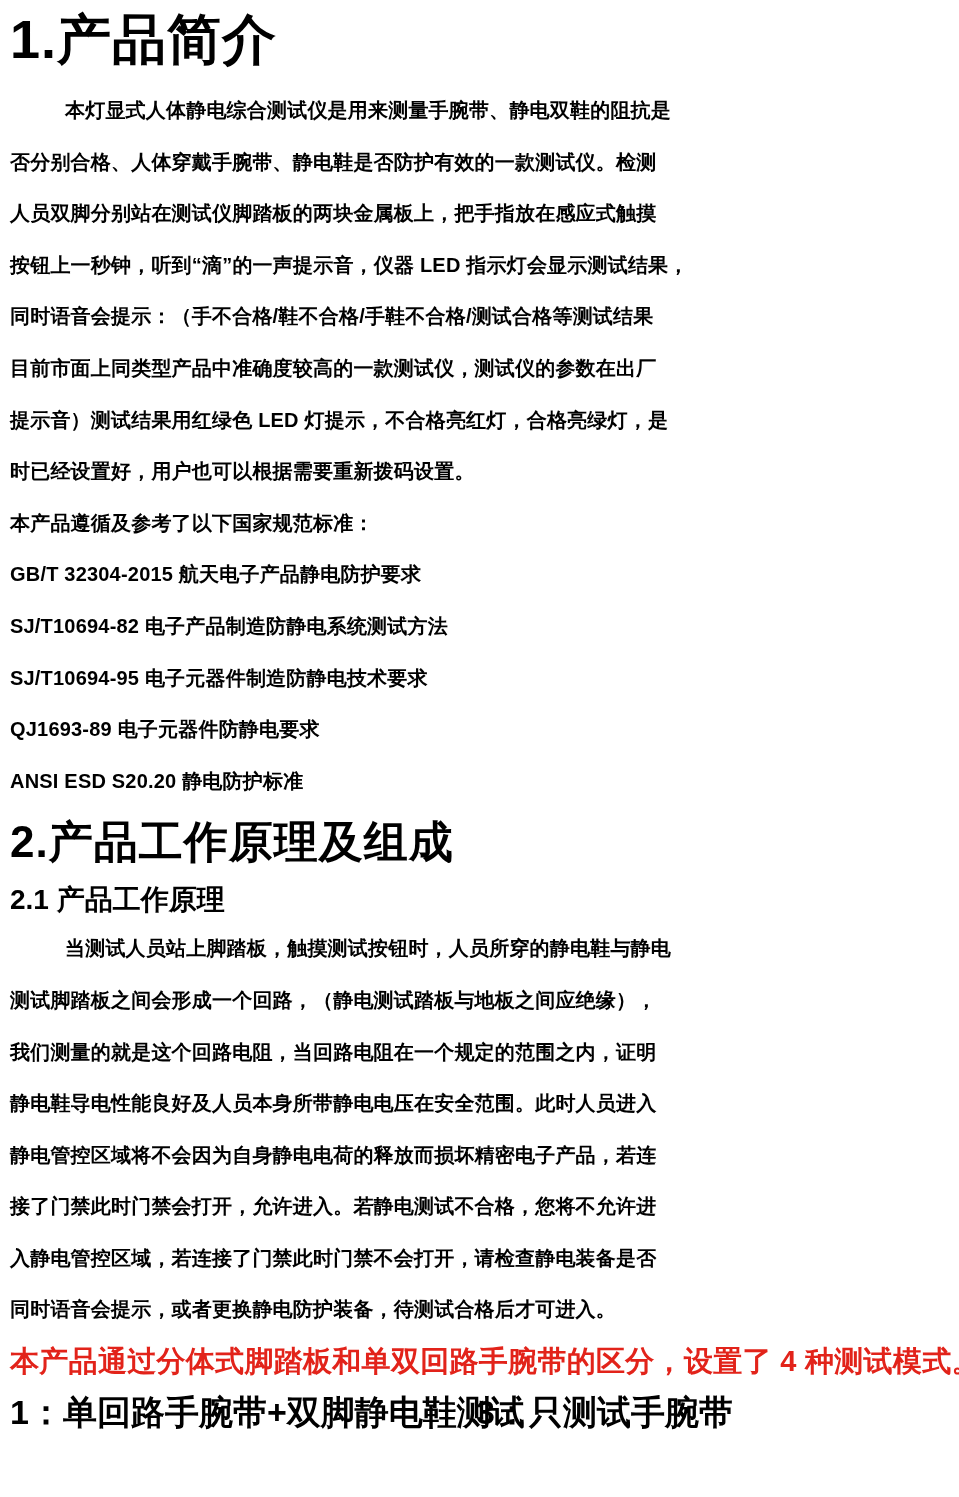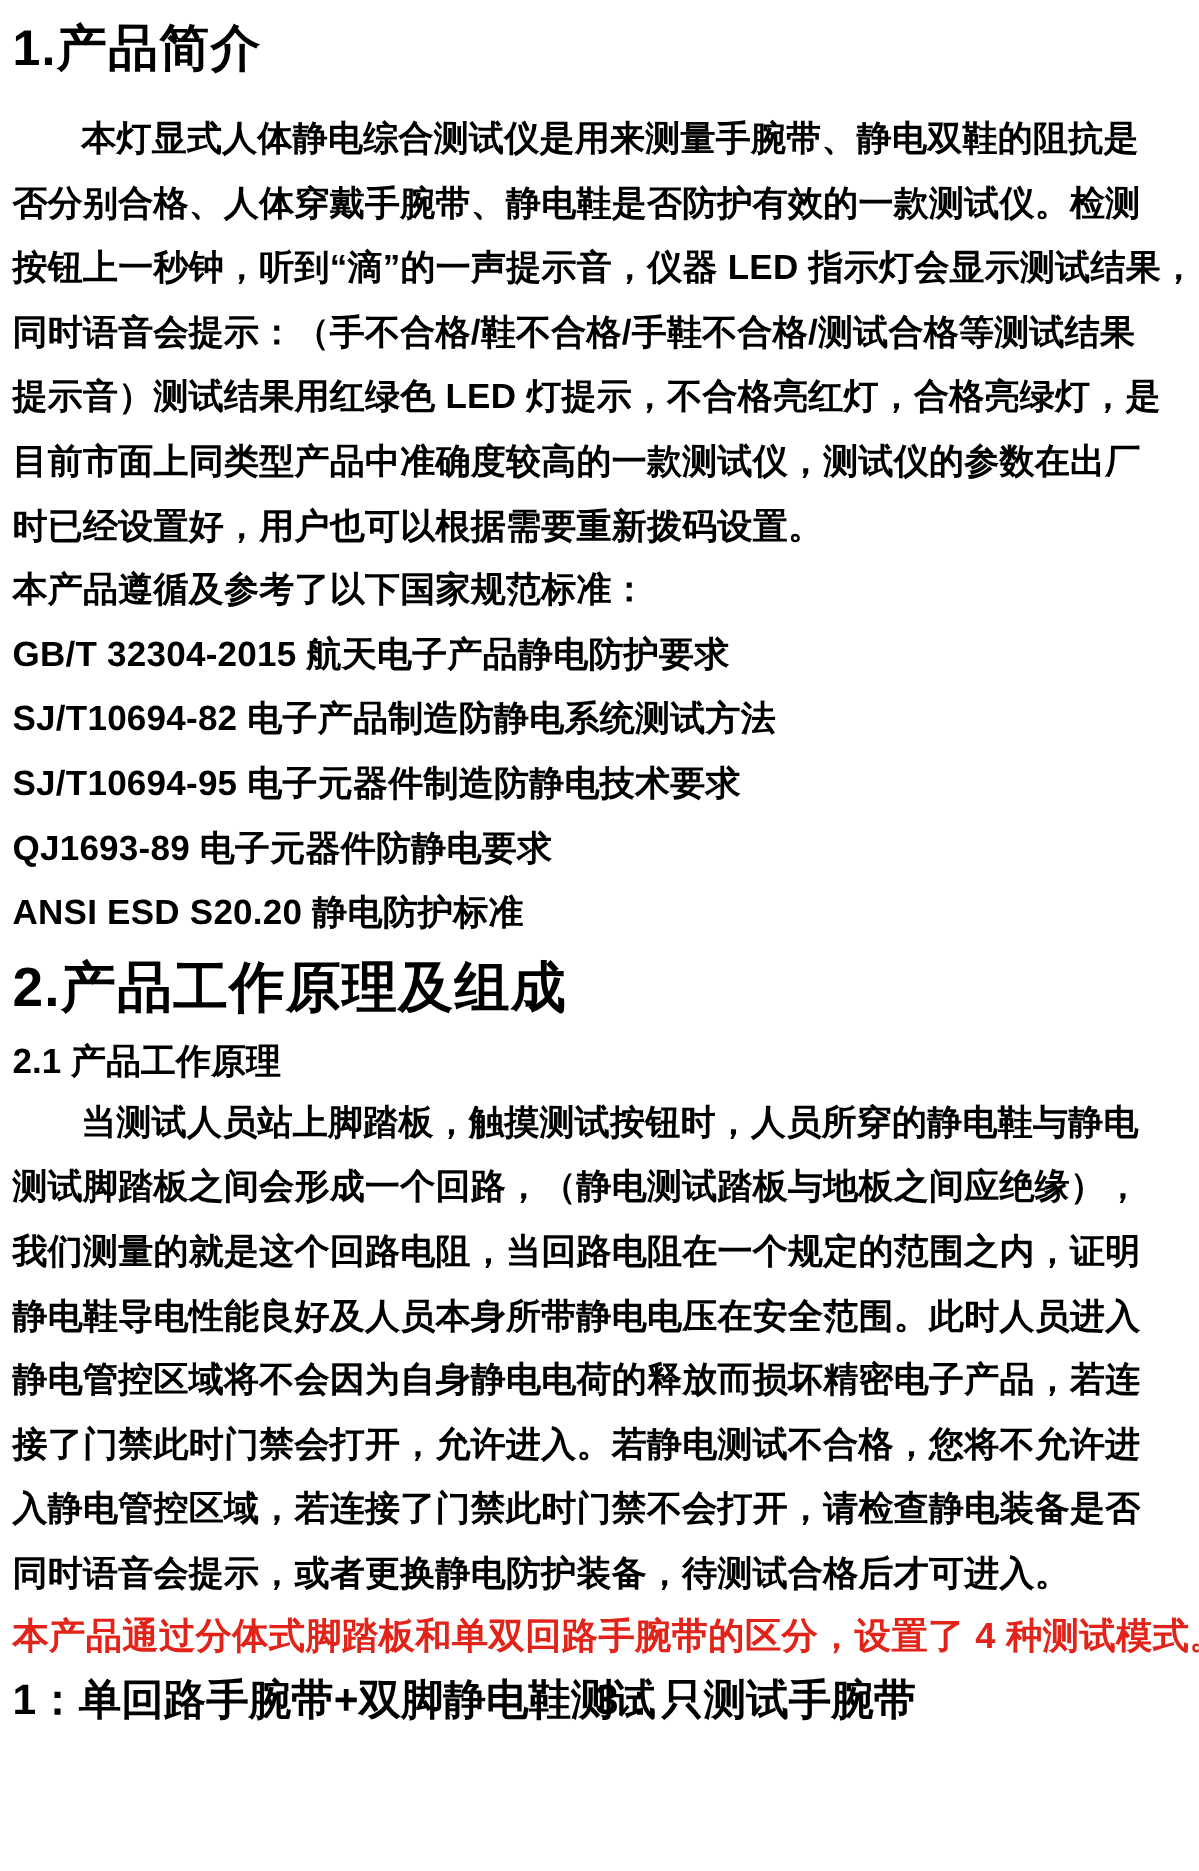--- a/index.html
+++ b/index.html
@@ -10,21 +10,21 @@
     height: 1497px;
     background: #ffffff;
     color: var(--ink);
     font-family: "Liberation Sans", "DejaVu Sans", sans-serif;
     overflow: hidden;
   }
   .page { padding: 8px 12px 0 10px; }
 
   .doc-h1 {
     margin: 0;
-    font-size: 40px;
+    font-size: 54px;
     font-weight: 900;
     line-height: 62px;
     letter-spacing: 1px;
     white-space: nowrap;
   }
   .doc-h2 {
     margin: 0;
     font-size: 44px;
     font-weight: 900;
     line-height: 70px;
@@ -33,21 +33,21 @@
   }
   .sub-h {
     font-size: 28px;
     font-weight: 700;
     line-height: 46px;
     white-space: nowrap;
   }
   .para { margin: 0; }
   .para-first { margin-top: 15px; }
   .line {
-    font-size: 28px;
+    font-size: 20px;
     font-weight: 700;
     line-height: 51.6px;
     letter-spacing: 0.2px;
     white-space: nowrap;
   }
   .indent { padding-left: 55px; }
   .highlight-line {
     color: var(--accent-red);
     font-size: 29px;
     font-weight: 700;
@@ -69,24 +69,25 @@
 </head>
 <body>
 
 <div class="page">
 
   <h1 class="doc-h1">1.产品简介</h1>
 
   <div class="para para-first">
     <div class="line indent">本灯显式人体静电综合测试仪是用来测量手腕带、静电双鞋的阻抗是</div>
     <div class="line">否分别合格、人体穿戴手腕带、静电鞋是否防护有效的一款测试仪。检测</div>
+    <div class="line">人员双脚分别站在测试仪脚踏板的两块金属板上，把手指放在感应式触摸</div>
     <div class="line">按钮上一秒钟，听到“滴”的一声提示音，仪器 LED 指示灯会显示测试结果，</div>
     <div class="line">同时语音会提示：（手不合格/鞋不合格/手鞋不合格/测试合格等测试结果</div>
+    <div class="line">目前市面上同类型产品中准确度较高的一款测试仪，测试仪的参数在出厂</div>
     <div class="line">提示音）测试结果用红绿色 LED 灯提示，不合格亮红灯，合格亮绿灯，是</div>
-    <div class="line">目前市面上同类型产品中准确度较高的一款测试仪，测试仪的参数在出厂</div>
     <div class="line">时已经设置好，用户也可以根据需要重新拨码设置。</div>
   </div>
 
   <div class="para">
     <div class="line">本产品遵循及参考了以下国家规范标准：</div>
     <div class="line">GB/T 32304-2015 航天电子产品静电防护要求</div>
     <div class="line">SJ/T10694-82 电子产品制造防静电系统测试方法</div>
     <div class="line">SJ/T10694-95 电子元器件制造防静电技术要求</div>
     <div class="line">QJ1693-89 电子元器件防静电要求</div>
     <div class="line">ANSI ESD S20.20 静电防护标准</div>

